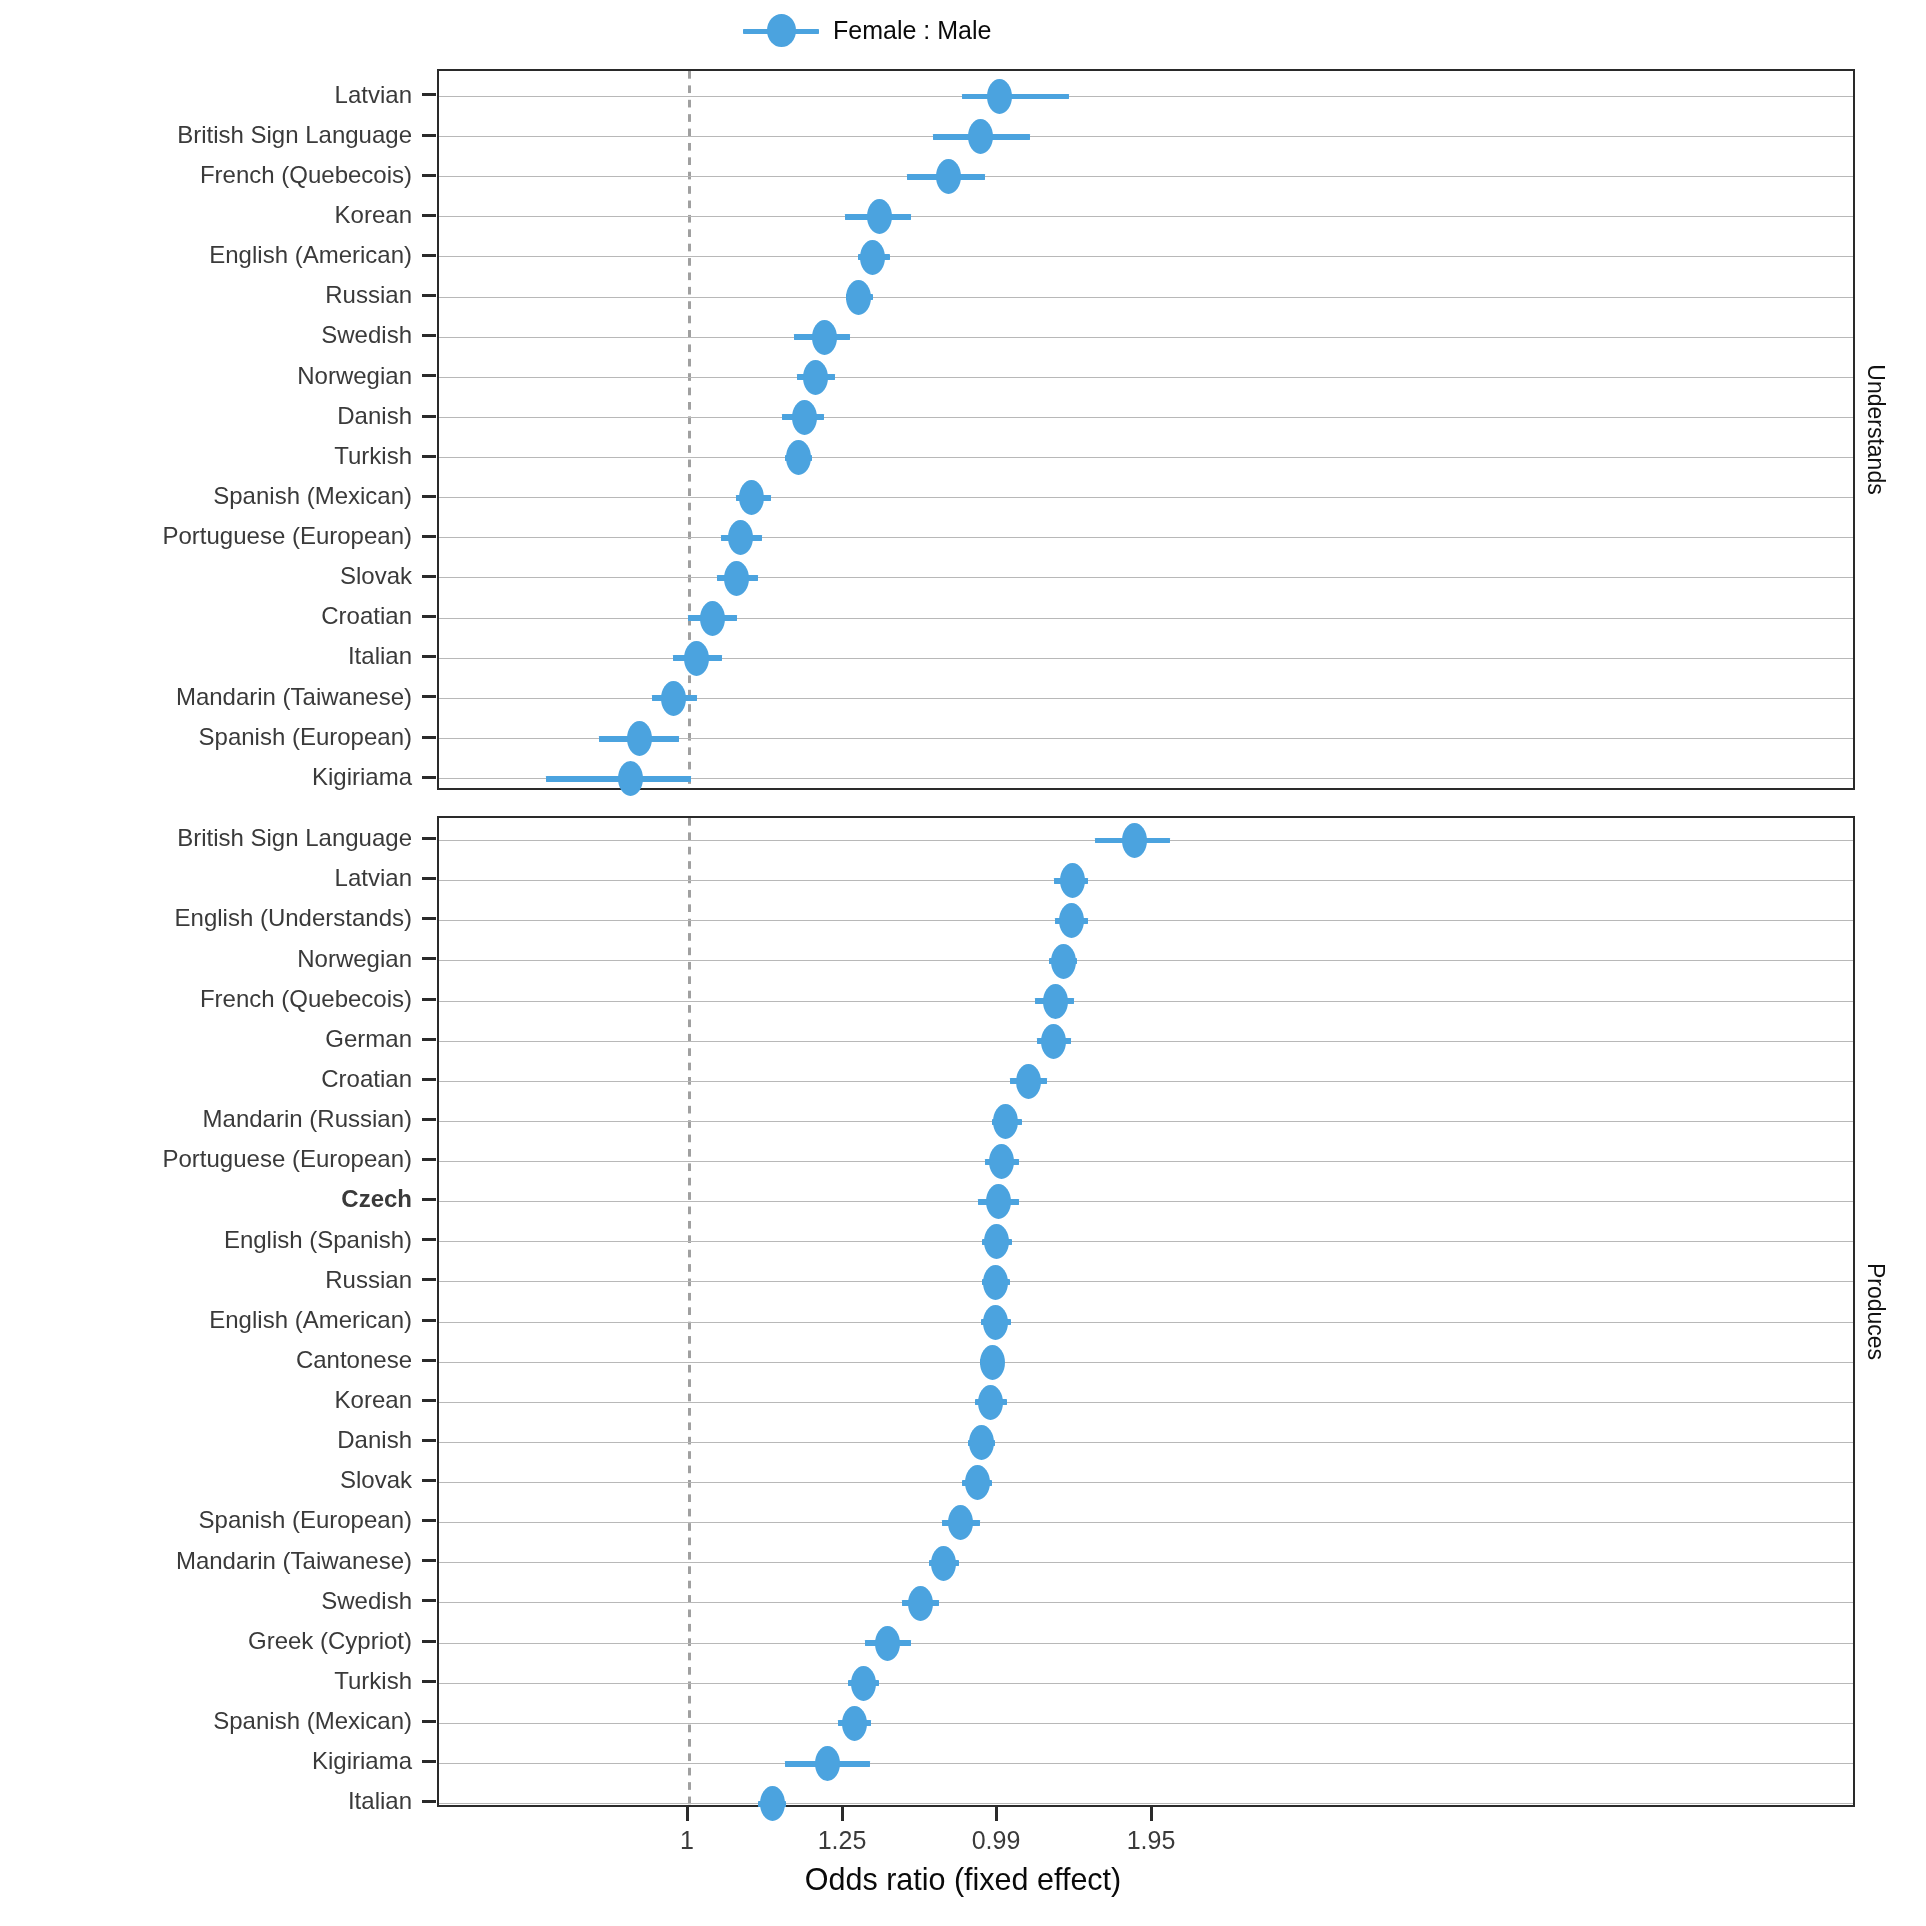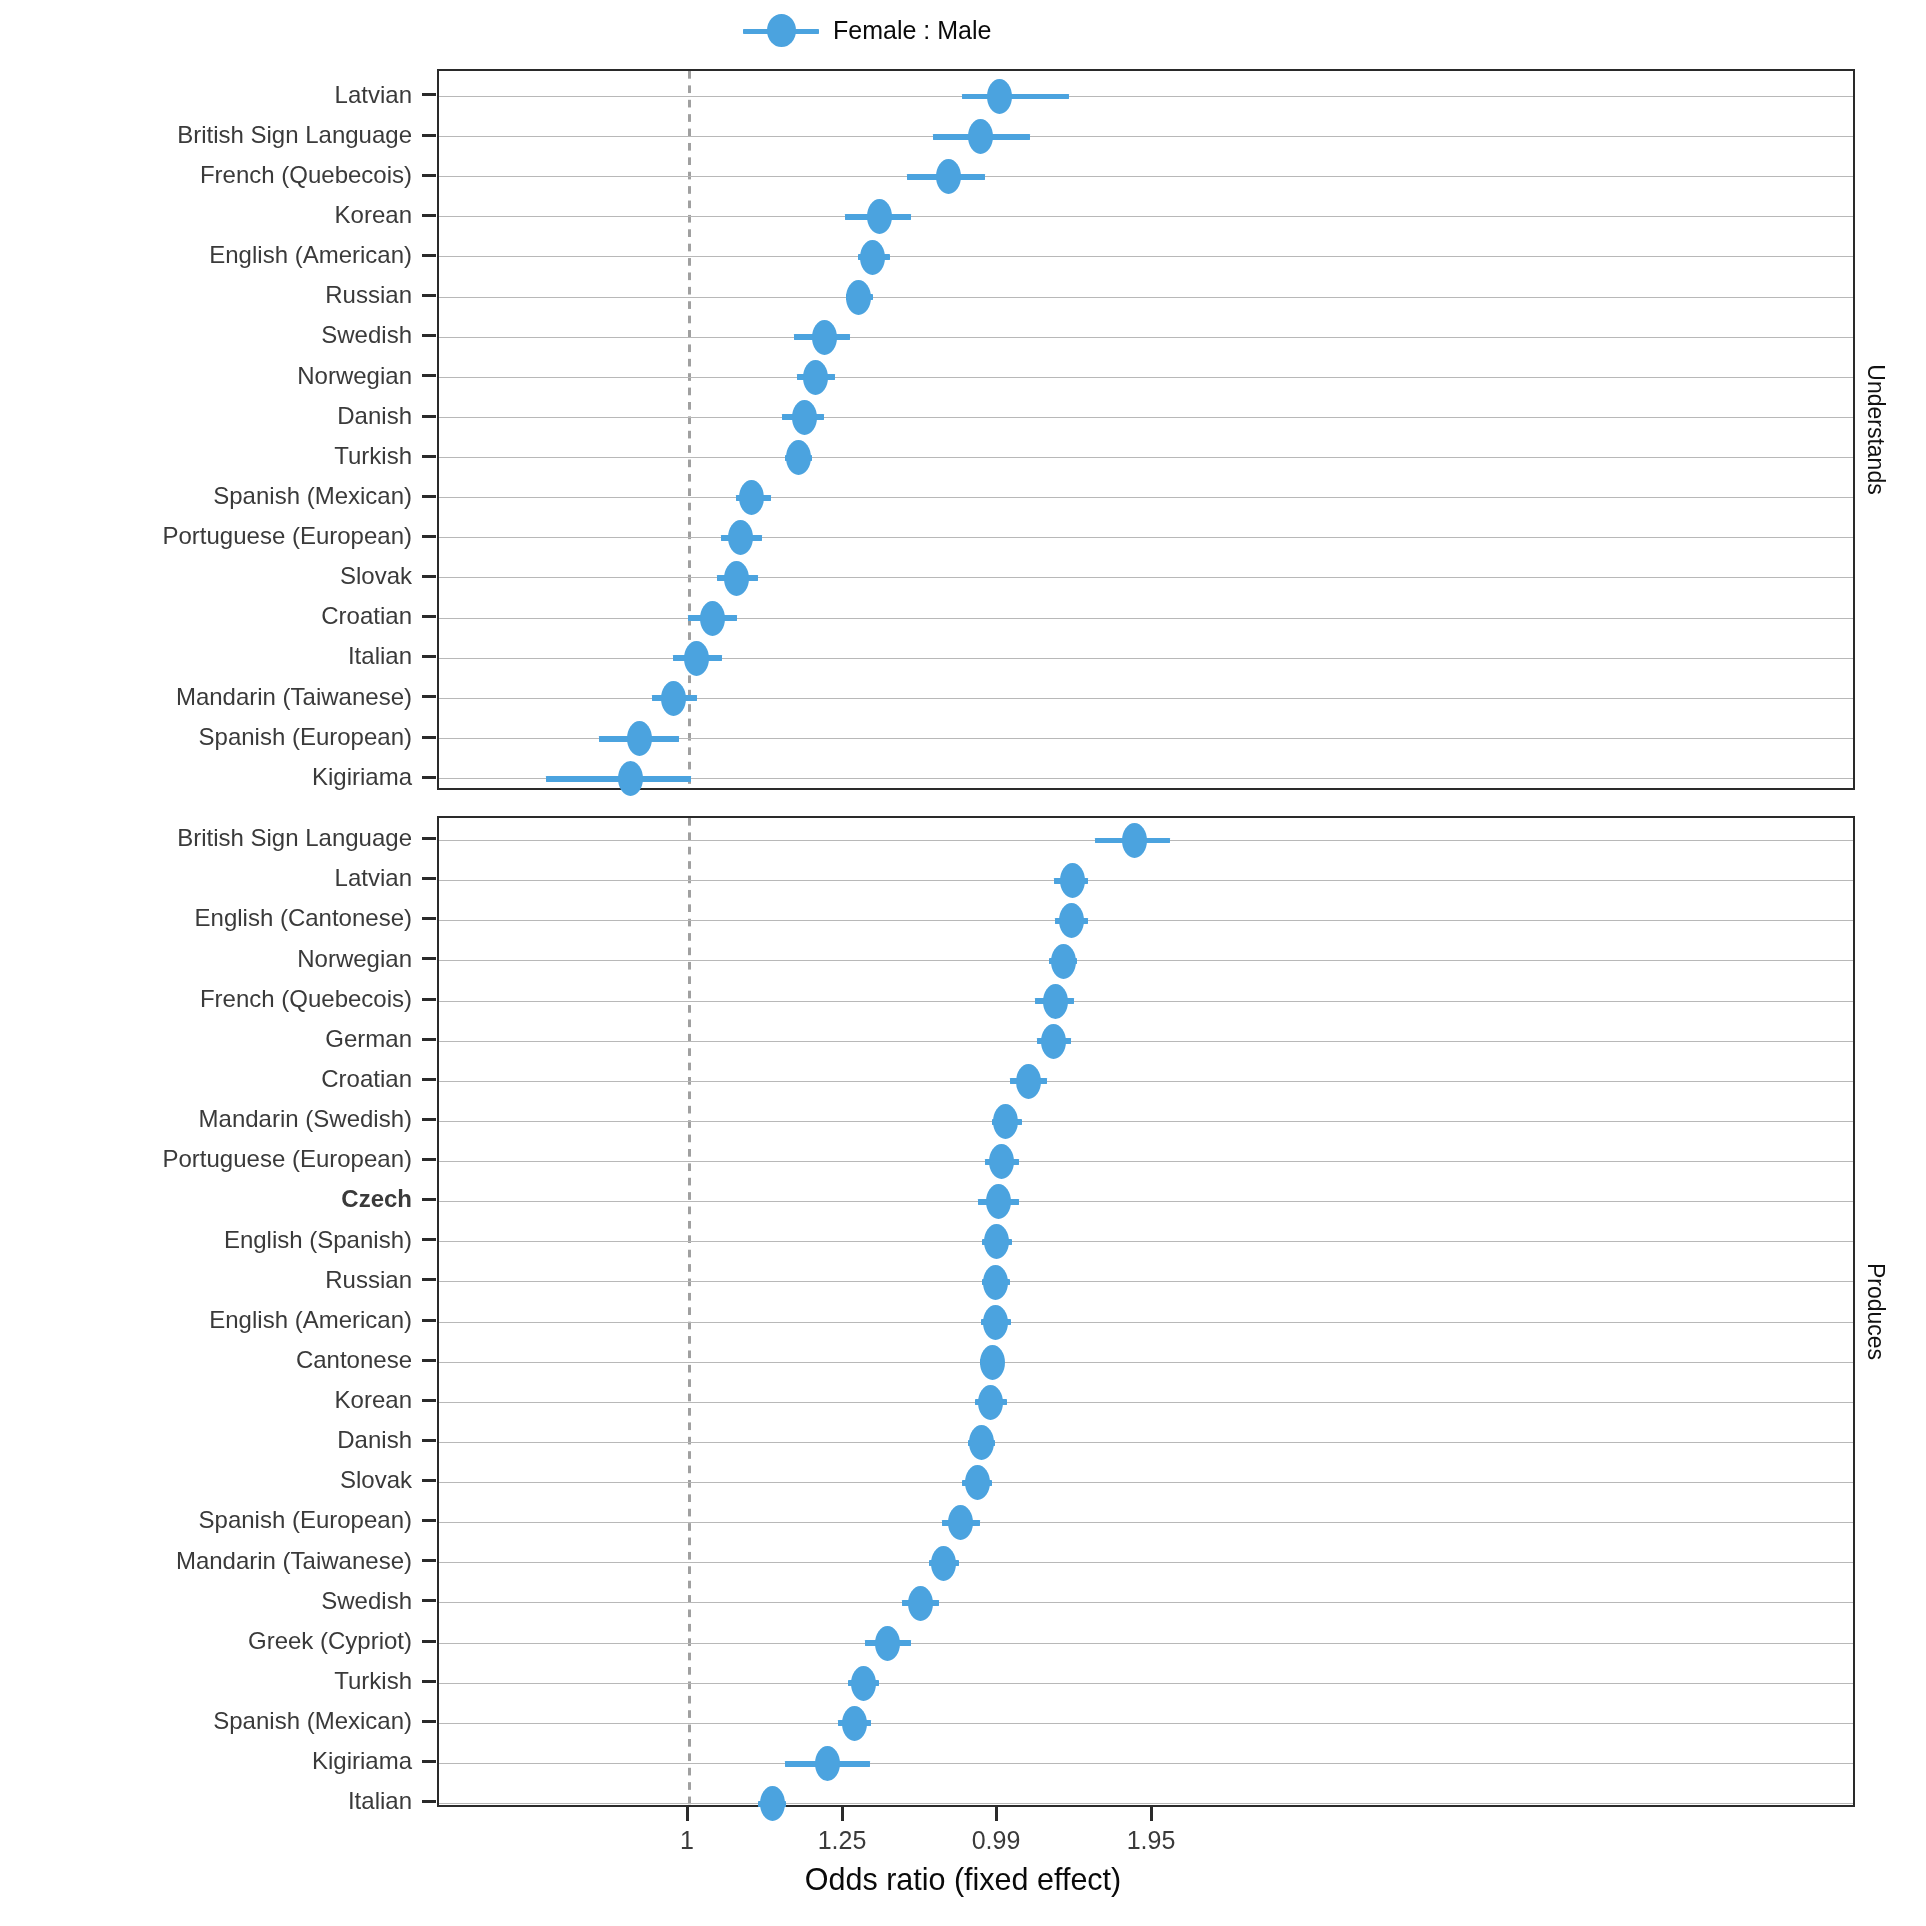--- a/index.html
+++ b/index.html
@@ -225,31 +225,31 @@
     <div class="ylabel" style="left: 0px; width: 412px; top: 685px;">Mandarin (Taiwanese)</div>
     <div class="ytick" style="left: 422px; top: 736px;"></div>
     <div class="ylabel" style="left: 0px; width: 412px; top: 725px;">Spanish (European)</div>
     <div class="ytick" style="left: 422px; top: 776px;"></div>
     <div class="ylabel" style="left: 0px; width: 412px; top: 765px;">Kigiriama</div>
     <div class="ytick" style="left: 422px; top: 837px;"></div>
     <div class="ylabel" style="left: 0px; width: 412px; top: 826px;">British Sign Language</div>
     <div class="ytick" style="left: 422px; top: 877px;"></div>
     <div class="ylabel" style="left: 0px; width: 412px; top: 866px;">Latvian</div>
     <div class="ytick" style="left: 422px; top: 917px;"></div>
-    <div class="ylabel" style="left: 0px; width: 412px; top: 906px;">English (Cantonese)</div>
+    <div class="ylabel" style="left: 0px; width: 412px; top: 906px;">English (Understands)</div>
     <div class="ytick" style="left: 422px; top: 957px;"></div>
     <div class="ylabel" style="left: 0px; width: 412px; top: 947px;">Norwegian</div>
     <div class="ytick" style="left: 422px; top: 998px;"></div>
     <div class="ylabel" style="left: 0px; width: 412px; top: 987px;">French (Quebecois)</div>
     <div class="ytick" style="left: 422px; top: 1038px;"></div>
     <div class="ylabel" style="left: 0px; width: 412px; top: 1027px;">German</div>
     <div class="ytick" style="left: 422px; top: 1078px;"></div>
     <div class="ylabel" style="left: 0px; width: 412px; top: 1067px;">Croatian</div>
     <div class="ytick" style="left: 422px; top: 1118px;"></div>
-    <div class="ylabel" style="left: 0px; width: 412px; top: 1107px;">Mandarin (Swedish)</div>
+    <div class="ylabel" style="left: 0px; width: 412px; top: 1107px;">Mandarin (Russian)</div>
     <div class="ytick" style="left: 422px; top: 1158px;"></div>
     <div class="ylabel" style="left: 0px; width: 412px; top: 1147px;">Portuguese (European)</div>
     <div class="ytick" style="left: 422px; top: 1198px;"></div>
     <div class="ylabel" style="left: 0px; width: 412px; top: 1187px; font-weight: bold;">Czech</div>
     <div class="ytick" style="left: 422px; top: 1238px;"></div>
     <div class="ylabel" style="left: 0px; width: 412px; top: 1228px;">English (Spanish)</div>
     <div class="ytick" style="left: 422px; top: 1278px;"></div>
     <div class="ylabel" style="left: 0px; width: 412px; top: 1268px;">Russian</div>
     <div class="ytick" style="left: 422px; top: 1319px;"></div>
     <div class="ylabel" style="left: 0px; width: 412px; top: 1308px;">English (American)</div>

